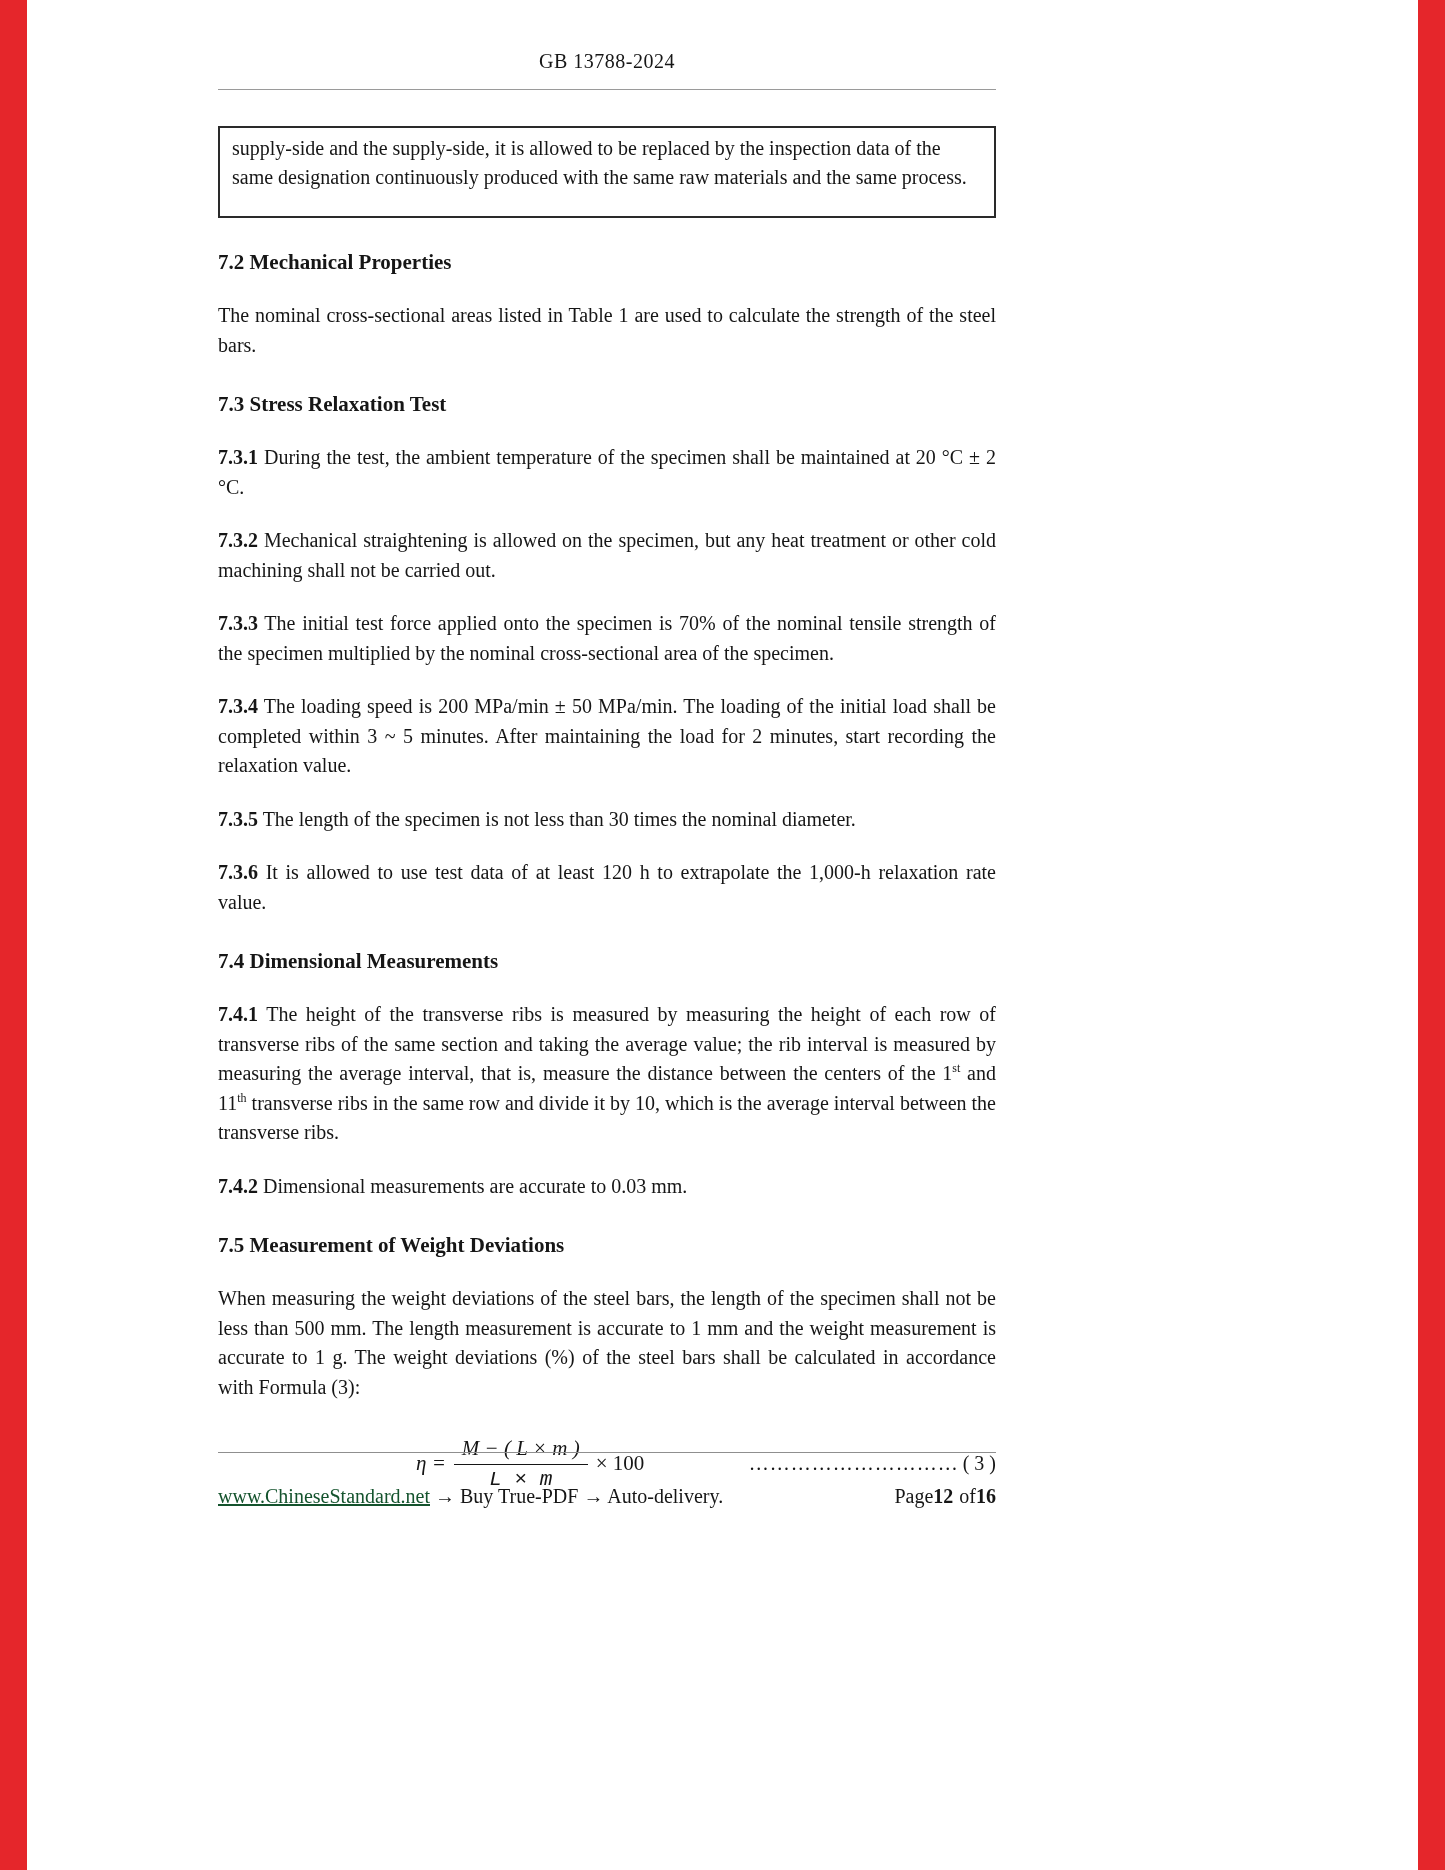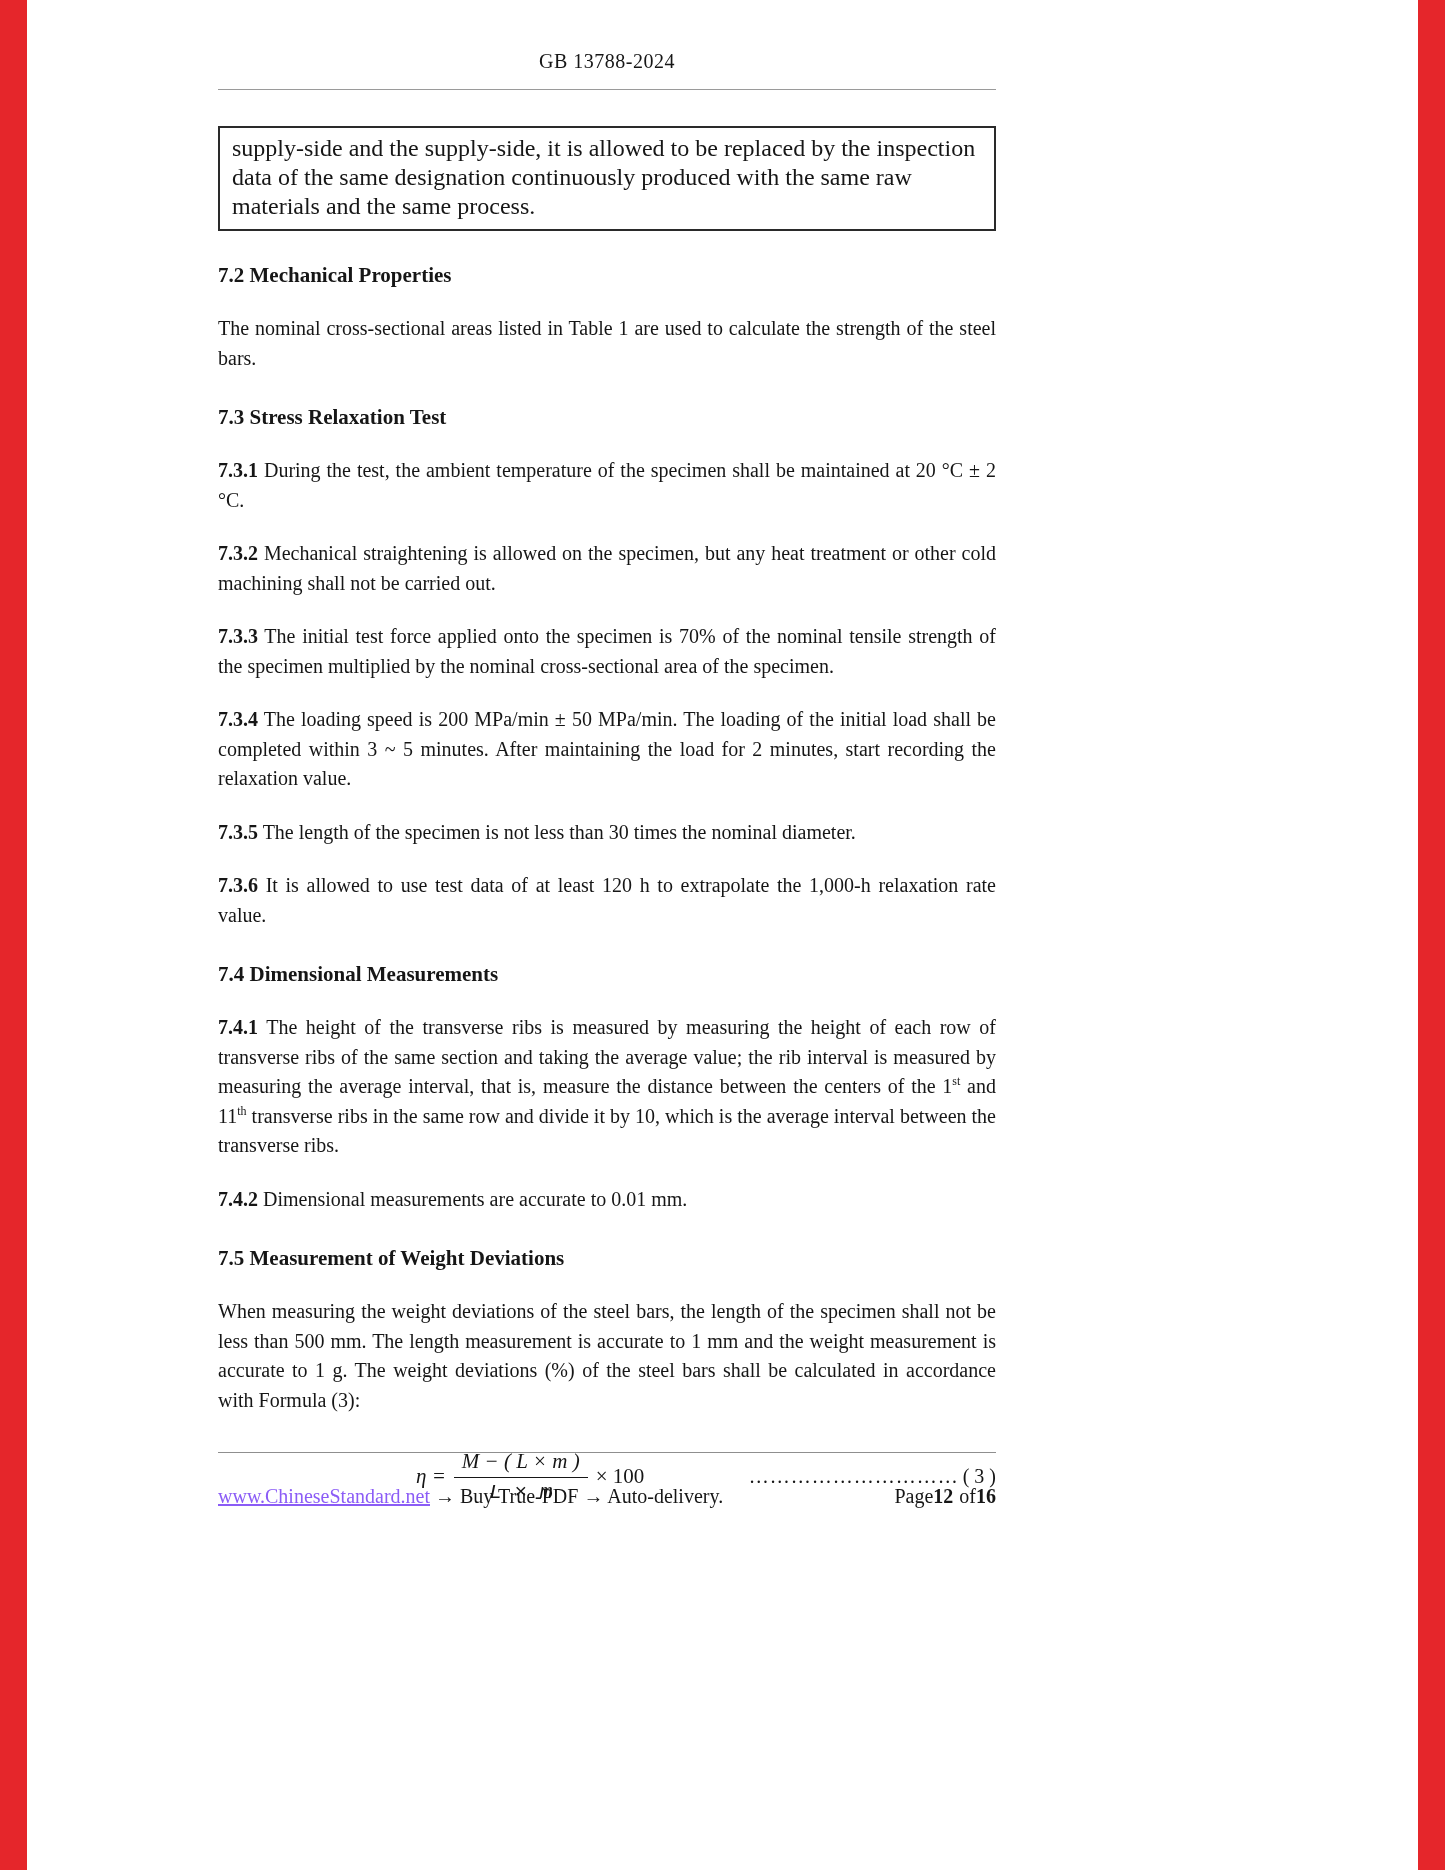--- a/index.html
+++ b/index.html
@@ -37,22 +37,22 @@
     letter-spacing: 0.5px;
   }
   .header-rule {
     border: none;
     border-top: 1px solid #9a9a9a;
     margin: 16px 0 0 0;
   }
   .notice-box {
     margin-top: 36px;
     border: 2px solid #2a2a2a;
-    padding: 6px 12px 8px 12px;
-    font-size: 24px;
+    padding: 6px 12px 24px 12px;
+    font-size: 20px;
     line-height: 29px;
   }
   main { display: block; }
   main h2 {
     font-size: 21px;
     font-weight: bold;
     margin: 30px 0 25px 0;
     line-height: 28px;
   }
   main p {
@@ -121,21 +121,21 @@
     margin: 0;
   }
   .footer-row {
     margin-top: 32px;
     display: flex;
     justify-content: space-between;
     align-items: baseline;
     font-size: 20px;
   }
   .footer-left a {
-    color: #8b5cf6;
+    color: #14532d;
     text-decoration: underline;
     cursor: pointer;
   }
   .footer-right span { margin-left: 6px; }
   .footer-right b { margin-left: 0; font-weight: bold; }
 </style>
 </head>
 <body>
 
 <div class="edge-bar left"></div>
@@ -155,21 +155,21 @@
       <p><span>The nominal cross-sectional areas listed in Table 1 are used to calculate the strength of the steel bars.</span></p>
       <h2>7.3 Stress Relaxation Test</h2>
       <p><b>7.3.1</b><span> During the test, the ambient temperature of the specimen shall be maintained at 20 °C ± 2 °C.</span></p>
       <p><b>7.3.2</b><span> Mechanical straightening is allowed on the specimen, but any heat treatment or other cold machining shall not be carried out.</span></p>
       <p><b>7.3.3</b><span> The initial test force applied onto the specimen is 70% of the nominal tensile strength of the specimen multiplied by the nominal cross-sectional area of the specimen.</span></p>
       <p><b>7.3.4</b><span> The loading speed is 200 MPa/min ± 50 MPa/min. The loading of the initial load shall be completed within 3 ~ 5 minutes. After maintaining the load for 2 minutes, start recording the relaxation value.</span></p>
       <p><b>7.3.5</b><span> The length of the specimen is not less than 30 times the nominal diameter.</span></p>
       <p><b>7.3.6</b><span> It is allowed to use test data of at least 120 h to extrapolate the 1,000-h relaxation rate value.</span></p>
       <h2>7.4 Dimensional Measurements</h2>
       <p><b>7.4.1</b><span> The height of the transverse ribs is measured by measuring the height of each row of transverse ribs of the same section and taking the average value; the rib interval is measured by measuring the average interval, that is, measure the distance between the centers of the 1</span><sup>st</sup><span> and 11</span><sup>th</sup><span> transverse ribs in the same row and divide it by 10, which is the average interval between the transverse ribs.</span></p>
-      <p><b>7.4.2</b><span> Dimensional measurements are accurate to 0.01 mm.</span></p>
+      <p><b>7.4.2</b><span> Dimensional measurements are accurate to 0.03 mm.</span></p>
       <h2>7.5 Measurement of Weight Deviations</h2>
       <p><span>When measuring the weight deviations of the steel bars, the length of the specimen shall not be less than 500 mm. The length measurement is accurate to 1 mm and the weight measurement is accurate to 1 g. The weight deviations (%) of the steel bars shall be calculated in accordance with Formula (3):</span></p>
     </main>
 
   <div class="formula-row">
     <span class="formula">
       <span class="lhs">η =</span>
       <span class="frac">
         <span class="num">M − ( L × m )</span>
         <span class="den">L × m</span>

